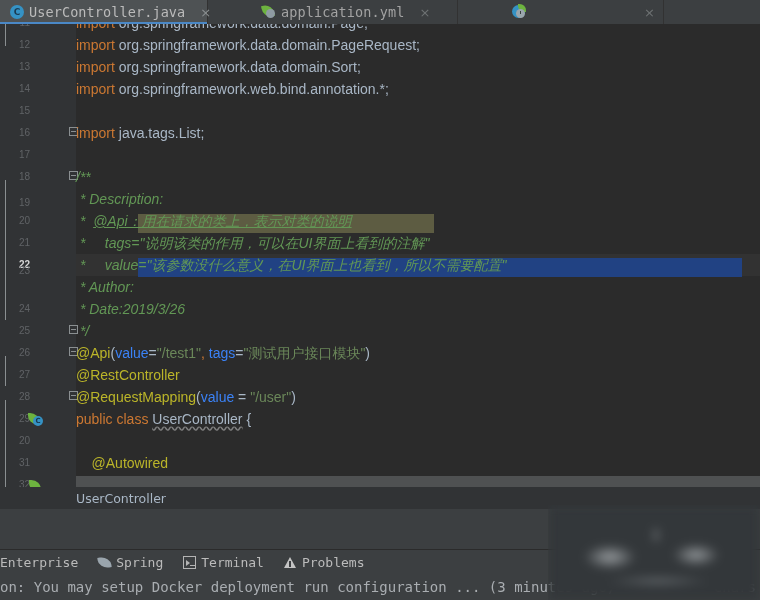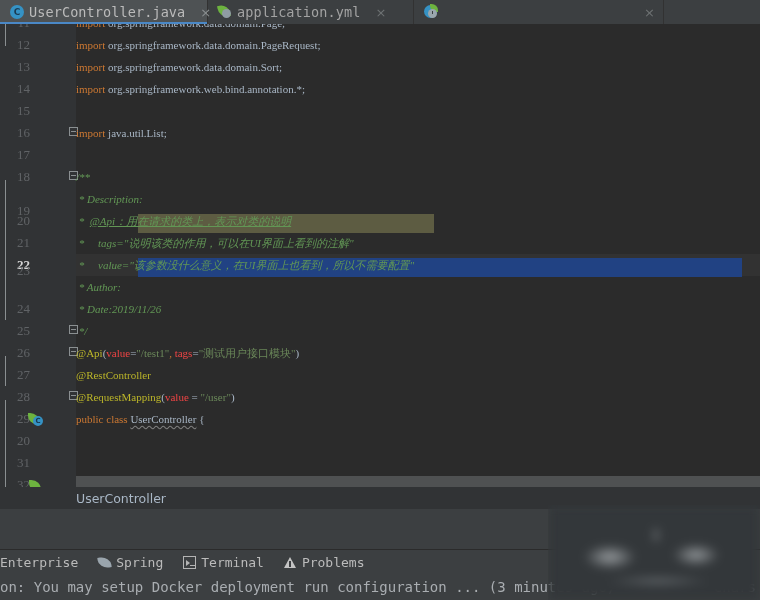--- a/index.html
+++ b/index.html
@@ -11,20 +11,21 @@
     color:#a9b7c6;
     position:relative;
   }
 
   
   #tabbar{
     position:absolute;left:0;top:0;width:664px;height:24px;
     background:#3c3f41;
     display:flex;align-items:stretch;
     box-sizing:border-box;
+    gap:44px;
   }
   .tab{
     display:flex;align-items:center;gap:5px;
     padding:0 8px 0 10px;
     box-sizing:border-box;
     border-right:1px solid #323232;
     font-family:"DejaVu Sans Mono","Liberation Mono",monospace;
     font-size:13.5px;
     color:#a3a3a3;
     position:relative;
@@ -92,22 +93,22 @@
   #gutter{
     position:absolute;left:0;top:0;width:68px;height:463px;
     background:#313335;
   }
   .gline{
     position:absolute;left:0;width:68px;height:22px;
     box-sizing:border-box;
   }
   .gnum{
     position:absolute;right:38px;top:0;height:22px;line-height:22px;
-    font-family:Liberation Serif, serif;
-    font-size:13px;color:#606366;text-align:right;
+    font-family:Liberation Sans, sans-serif;
+    font-size:10px;color:#606366;text-align:right;
   }
   .gline.cur .gnum{color:#d6d6d6;font-weight:bold;}
   .gicon{position:absolute;left:28px;top:4px;width:15px;height:15px;}
   .gicon .lf{position:absolute;left:0;top:1px;width:11px;height:11px;background:#6db33f;border-radius:0 80% 0 80%;}
   .gicon .cc{position:absolute;left:5px;top:4px;width:10px;height:10px;border-radius:50%;background:#3592c4;}
   .gicon .cc::after{content:"C";position:absolute;left:0;top:0;width:10px;height:10px;
     font-family:"DejaVu Sans","Liberation Sans",sans-serif;font-size:7px;font-weight:bold;color:#17384d;
     display:flex;align-items:center;justify-content:center;}
   .gicon.leafonly .lf{left:1px;top:2px;width:12px;height:12px;}
 
@@ -123,33 +124,33 @@
     border:1px solid #8a8f91;box-sizing:border-box;background:#313335;
   }
   .foldbox::after{content:"";position:absolute;left:1px;top:3px;width:5px;height:1px;background:#8a8f91;}
   .foldbar{position:absolute;left:5px;width:1px;background:#8a8f91;}
 
   #codearea{
     position:absolute;left:76px;top:0;right:0;height:463px;
   }
   .cline{
     position:absolute;left:0;height:22px;line-height:22px;white-space:pre;
-    font-family:Liberation Serif, serif;
-    font-size:11px;
+    font-family:Liberation Sans, sans-serif;
+    font-size:14px;
   }
   .rowhl{position:absolute;left:0;width:760px;height:22px;}
 
   .kw{color:#cc7832;}
   .id{color:#a9b7c6;}
   .str{color:#6a8759;}
   .ann{color:#bbb529;}
   .cmt{color:#629755;font-style:italic;}
   .cmtu{color:#629755;font-style:italic;text-decoration:underline;}
   .punc{color:#a9b7c6;}
-  .field{color:#ef4444;}
+  .field{color:#3b82f6;}
   .squig{
     text-decoration:underline;
     text-decoration-style:wavy;
     text-decoration-color:#808080;
     text-underline-offset:2px;
   }
   .hl-search{background:#5d5c42;}
   .hl-sel{background:#214283;}
   .hl-ident{background:#5a5a41;}
 
@@ -278,21 +279,21 @@
     </div>
   <div class="gline" style="top:98px">
       <span class="gnum">16</span>
     </div>
   <div class="gline" style="top:120px">
       <span class="gnum">17</span>
     </div>
   <div class="gline" style="top:142px">
       <span class="gnum">18</span>
     </div>
-  <div class="gline" style="top:176px">
+  <div class="gline" style="top:168px">
       <span class="gnum">19</span>
     </div>
   <div class="gline" style="top:186px">
       <span class="gnum">20</span>
     </div>
   <div class="gline" style="top:208px">
       <span class="gnum">21</span>
     </div>
   <div class="gline cur" style="top:230px">
       <span class="gnum">22</span>
@@ -363,46 +364,47 @@
     <div style="position:absolute;left:0;top:452px;width:684px;height:20px;background:#4f5152;"></div>
 
     <div class="cline" style="top:-12px"><span class="kw">import</span><span class="id"> </span><span class="id">org.springframework.data.domain.Page;</span></div>
 
     <div class="cline" style="top:10px"><span class="kw">import</span><span class="id"> </span><span class="id">org.springframework.data.domain.PageRequest;</span></div>
 
     <div class="cline" style="top:32px"><span class="kw">import</span><span class="id"> </span><span class="id">org.springframework.data.domain.Sort;</span></div>
 
     <div class="cline" style="top:54px"><span class="kw">import</span><span class="id"> </span><span class="id">org.springframework.web.bind.annotation.*;</span></div>
 
-    <div class="cline" style="top:98px"><span class="kw">import</span><span class="id"> </span><span class="id">java.util.List;</span></div>
+    <div class="cline" style="top:98px"><span class="kw">import</span><span class="id"> </span><span class="id">java.tags.List;</span></div>
 
     <div class="cline cmt" style="top:142px"><span>/**</span></div>
 
     <div class="cline cmt" style="top:164px"><span> *</span><span> Description:</span></div>
 
     <div class="cline" style="top:186px"><span class="cmt"> *</span><span class="cmt">  </span><span class="cmtu">@Api：用在请求的类上，表示对类的说明</span></div>
 
     <div class="cline" style="top:208px"><span class="cmt"> *</span><span class="cmt">     </span><span class="cmt">tags="说明该类的作用，可以在UI界面上看到的注解"</span></div>
 
     <div class="cline" style="top:230px"><span class="cmt"> *</span><span class="cmt">     </span><span class="cmt">value="该参数没什么意义，在UI界面上也看到，所以不需要配置"</span></div>
 
     <div class="cline cmt" style="top:252px"><span> *</span><span> Author:</span></div>
 
-    <div class="cline cmt" style="top:274px"><span> *</span><span> Date:2019/11/26</span></div>
+    <div class="cline cmt" style="top:274px"><span> *</span><span> Date:2019/3/26</span></div>
 
     <div class="cline cmt" style="top:296px"><span> */</span></div>
 
     <div class="cline" style="top:318px"><span class="ann">@Api</span><span class="punc">(</span><span class="field">value</span><span class="punc">=</span><span class="str">"/test1"</span><span class="kw">,</span><span class="punc"> </span><span class="field">tags</span><span class="punc">=</span><span class="str">"测试用户接口模块"</span><span class="punc">)</span></div>
 
     <div class="cline" style="top:340px"><span class="ann">@RestController</span></div>
 
     <div class="cline" style="top:362px"><span class="ann">@RequestMapping</span><span class="punc">(</span><span class="field">value</span><span class="punc"> = </span><span class="str">"/user"</span><span class="punc">)</span></div>
 
     <div class="cline" style="top:384px"><span class="kw">public</span><span> </span><span class="kw">class</span><span> </span><span class="id squig">UserController</span><span class="punc"> </span><span class="punc">{</span></div>
 
+    <div class="cline" style="top:428px"><span>    </span><span class="ann">@Autowired</span></div>
 
 
   </div>
 </div>
 
 <div id="breadcrumb">
   <span class="bc">UserController</span>
 </div>
 
 <div id="gap"></div>

